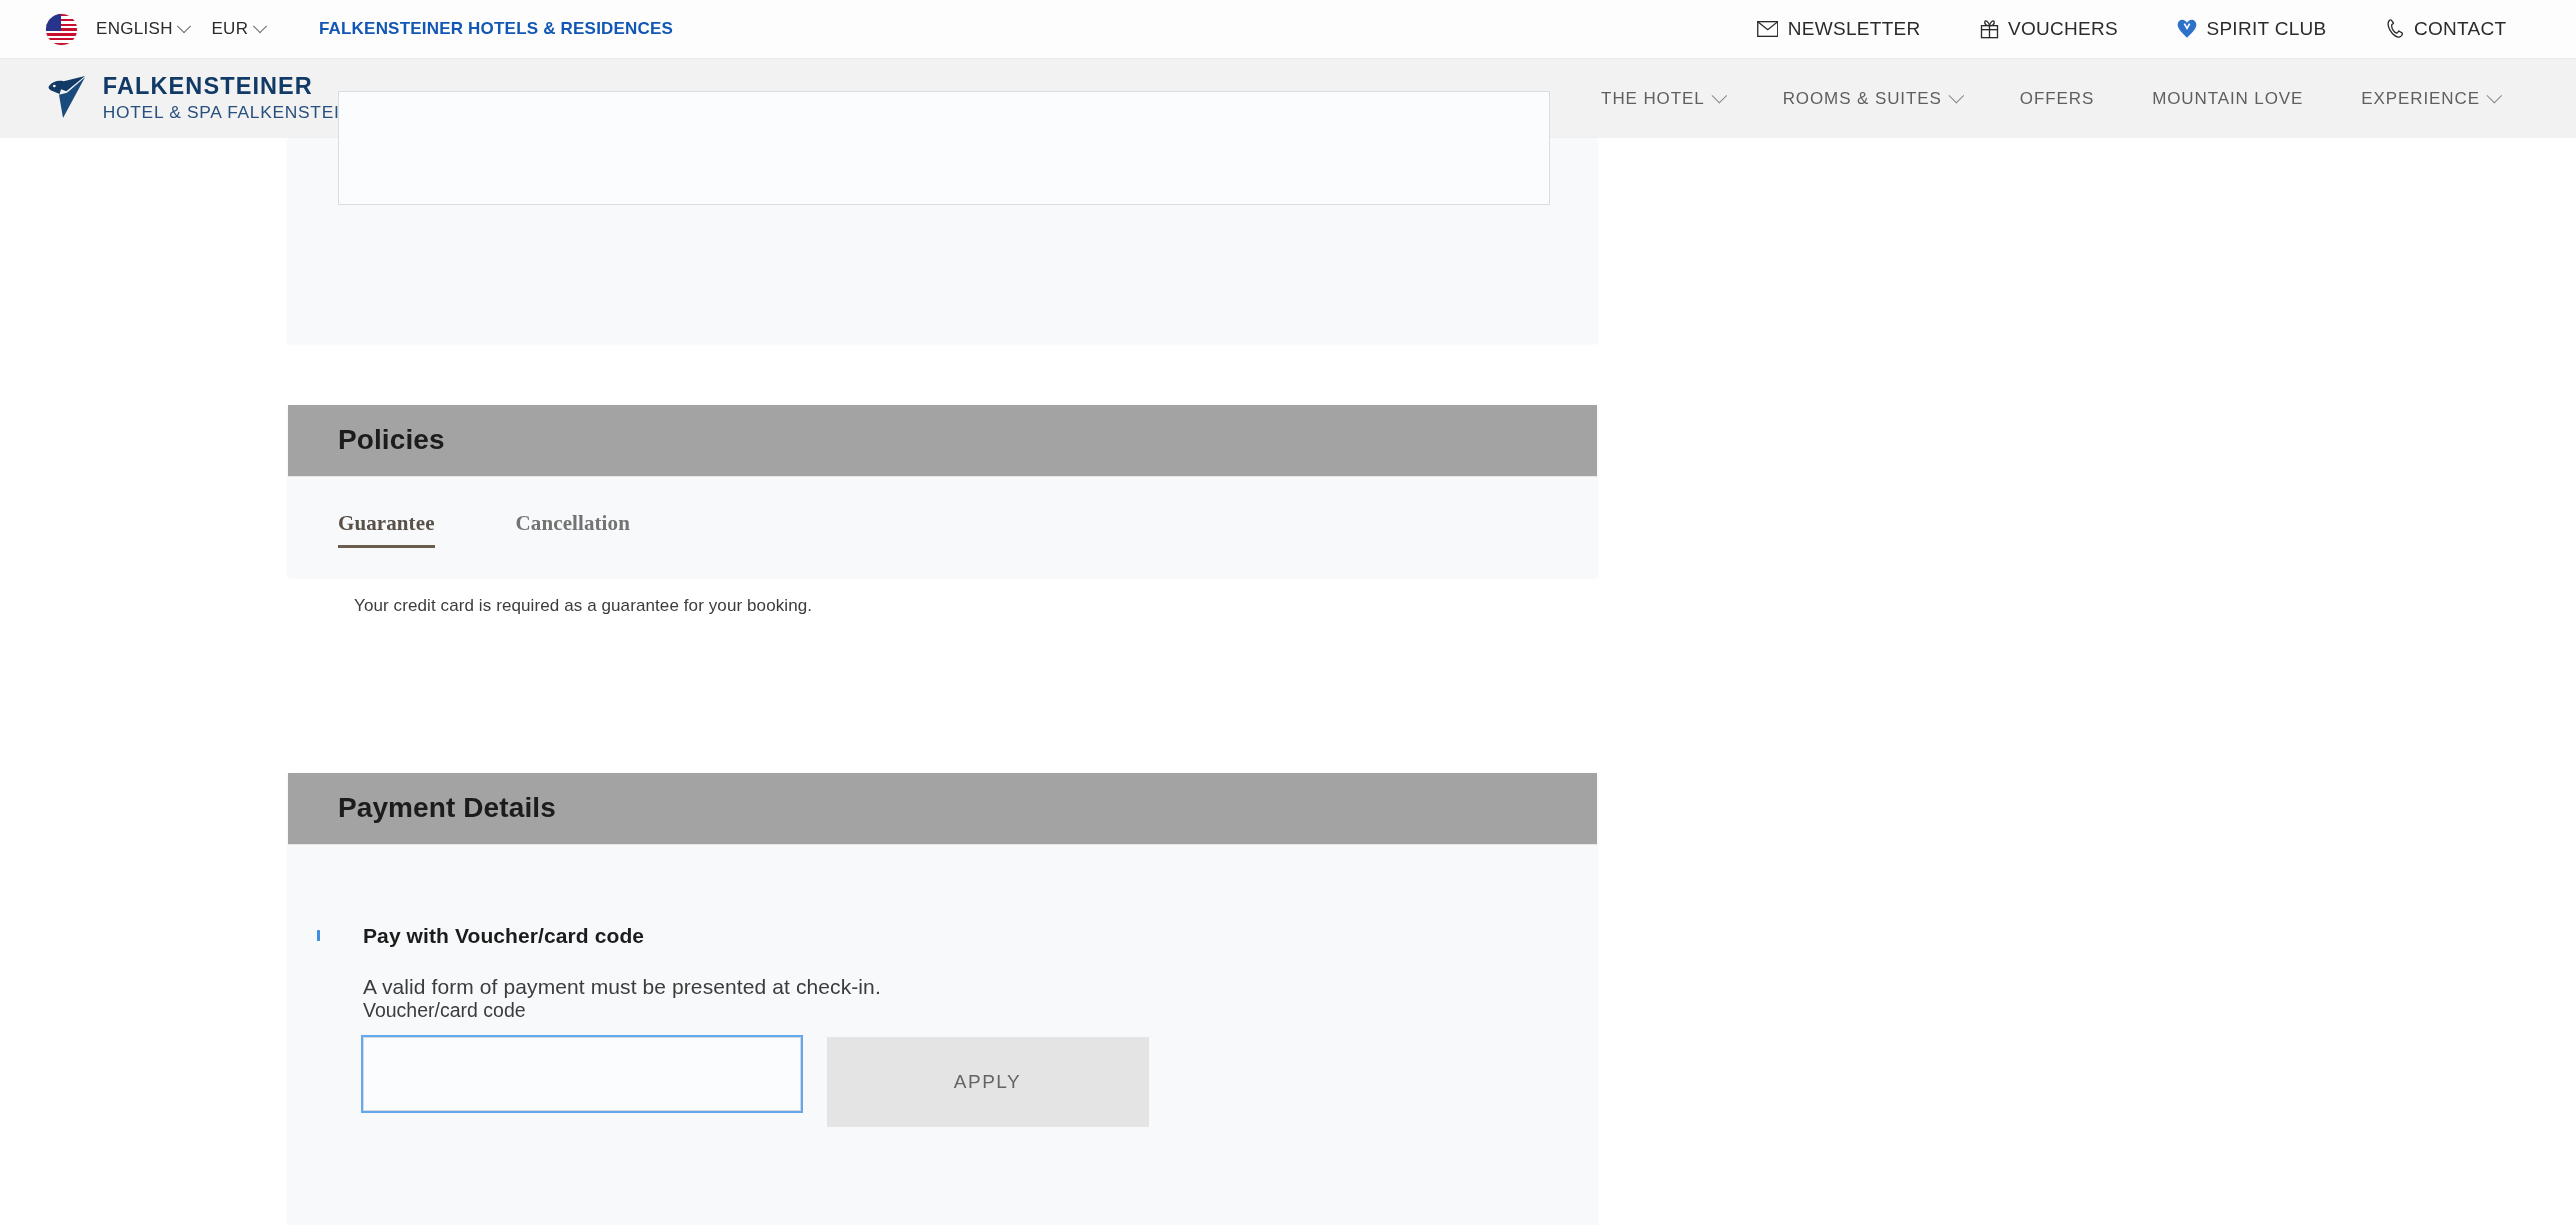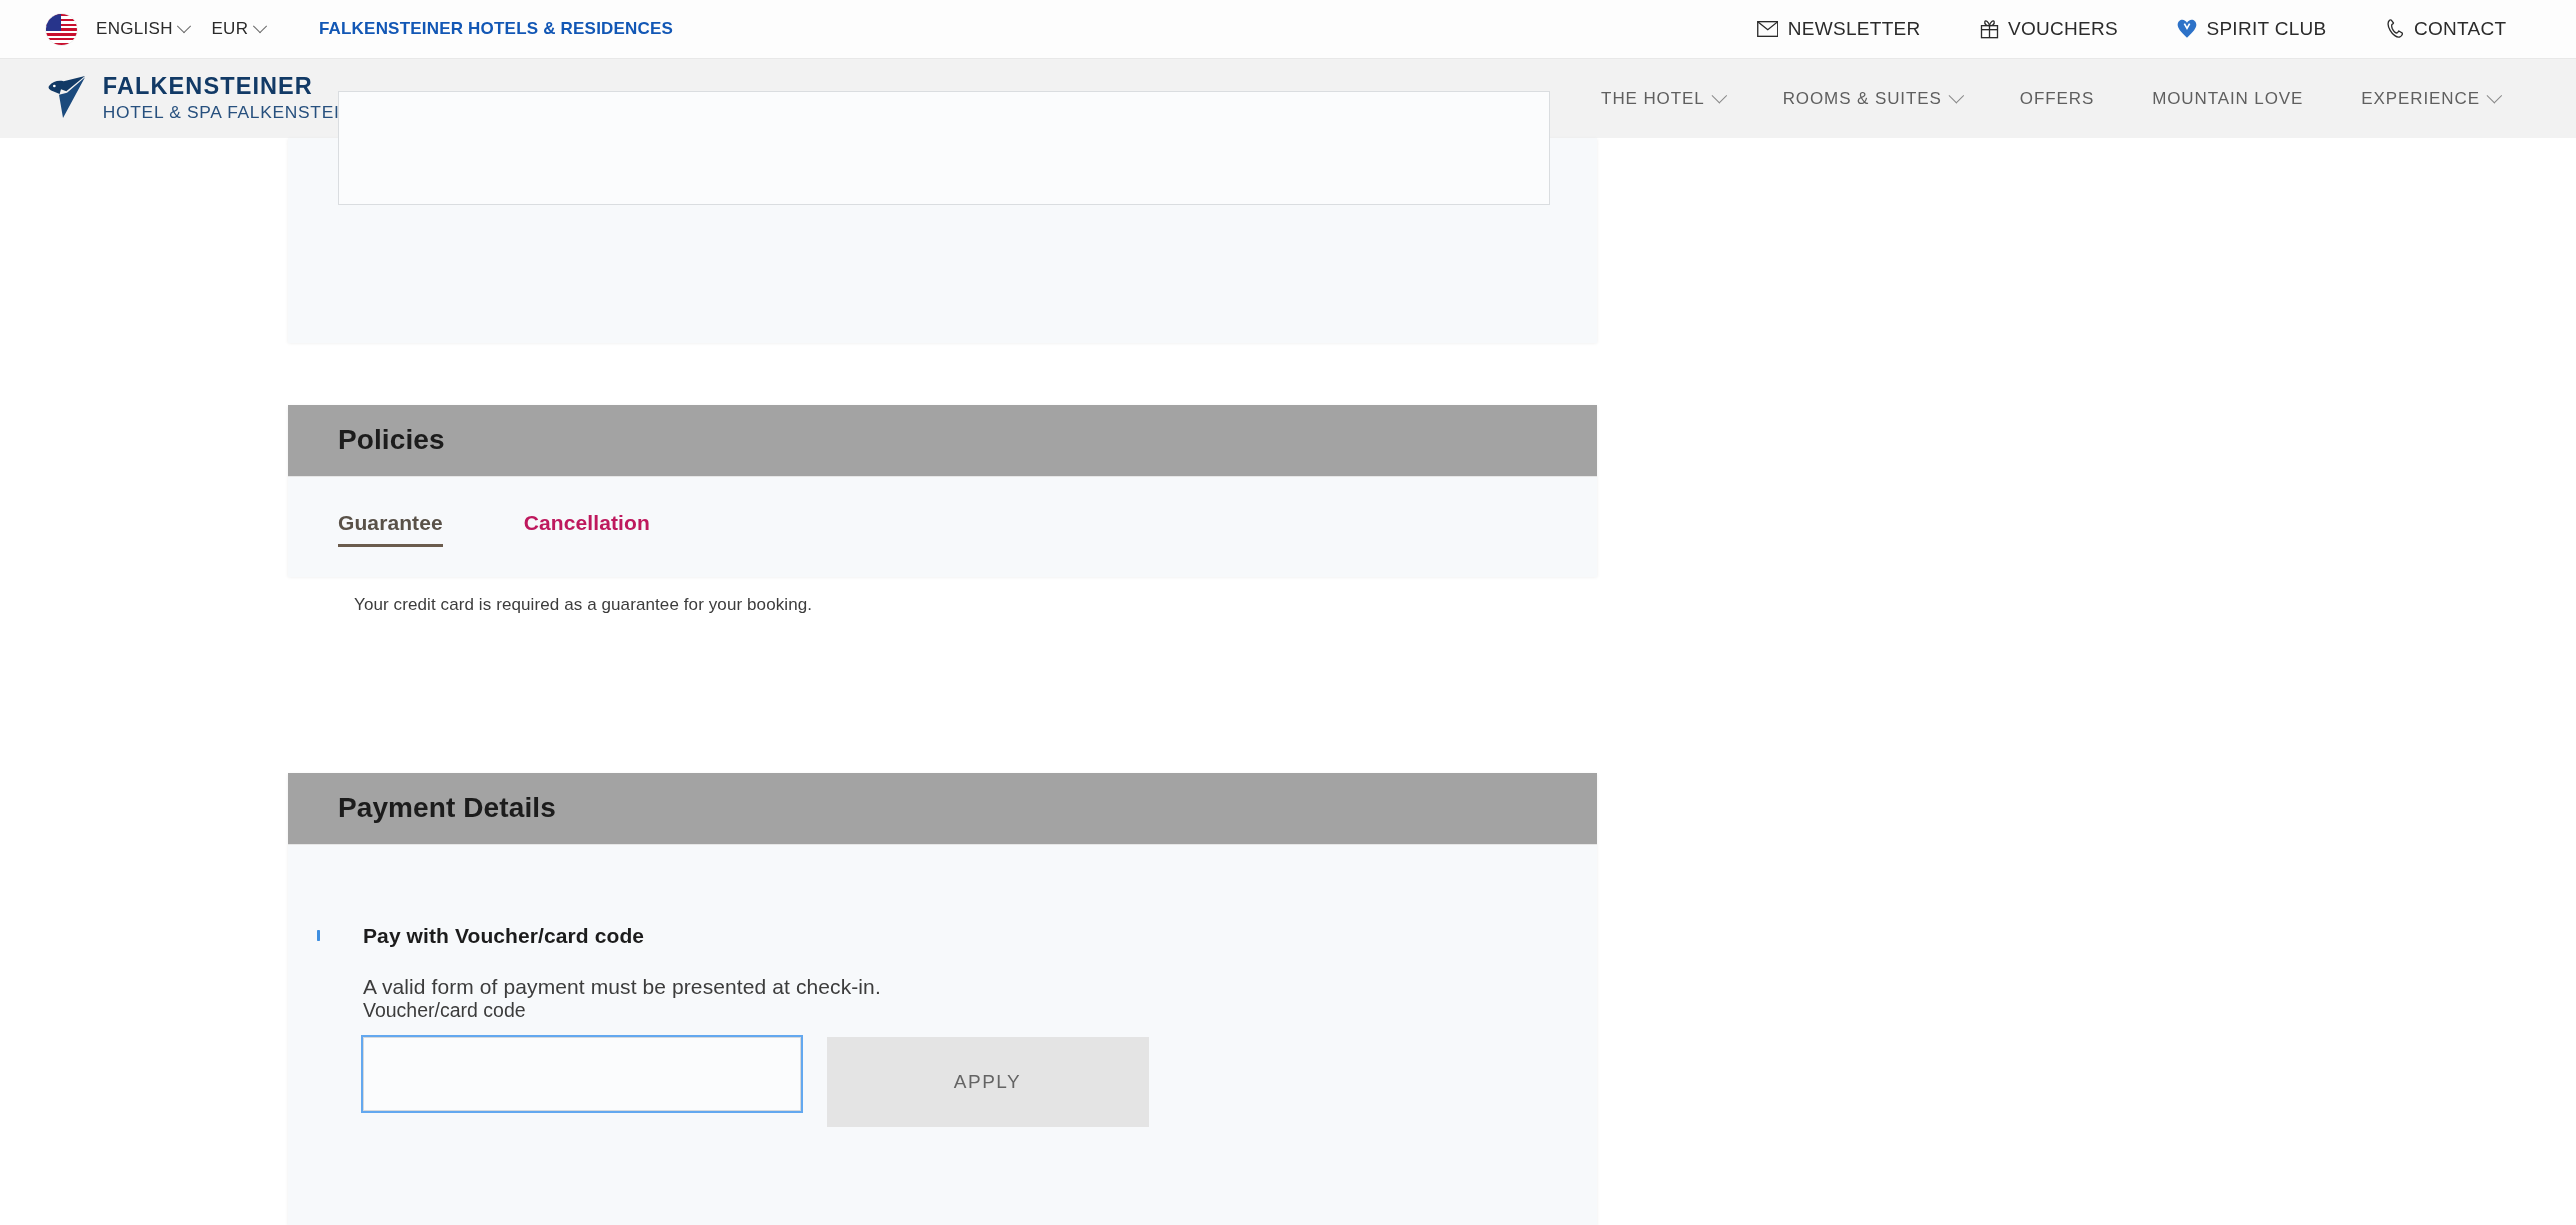--- a/index.html
+++ b/index.html
@@ -194,31 +194,32 @@
     border: 0.7px solid #dadde0;
   }
 
   
   #card-policies { top: 267px; height: 172px; }
   .tabs {
     display: flex;
     align-items: flex-start;
     padding-top: 34px;
     gap: 0;
+    font-family: Liberation Serif, serif;
   }
   .tab {
     font-size: 21px;
     font-weight: bold;
     color: #595148;
     padding-bottom: 9.4px;
     cursor: pointer;
     letter-spacing: 0.1px;
   }
   .tab.active { border-bottom: 3.4px solid #6b5c4d; }
-  .tab.inactive { color: #be185d; margin-left: 81px; }
+  .tab.inactive { color: #737373; margin-left: 81px; }
   .policy-text {
     margin-top: 48px;
     font-size: 17px;
     color: #3c3c3c;
     letter-spacing: 0.1px;
     margin-left: 16px;
   }
 
   
   #card-payment { top: 635px; height: 453px; }

